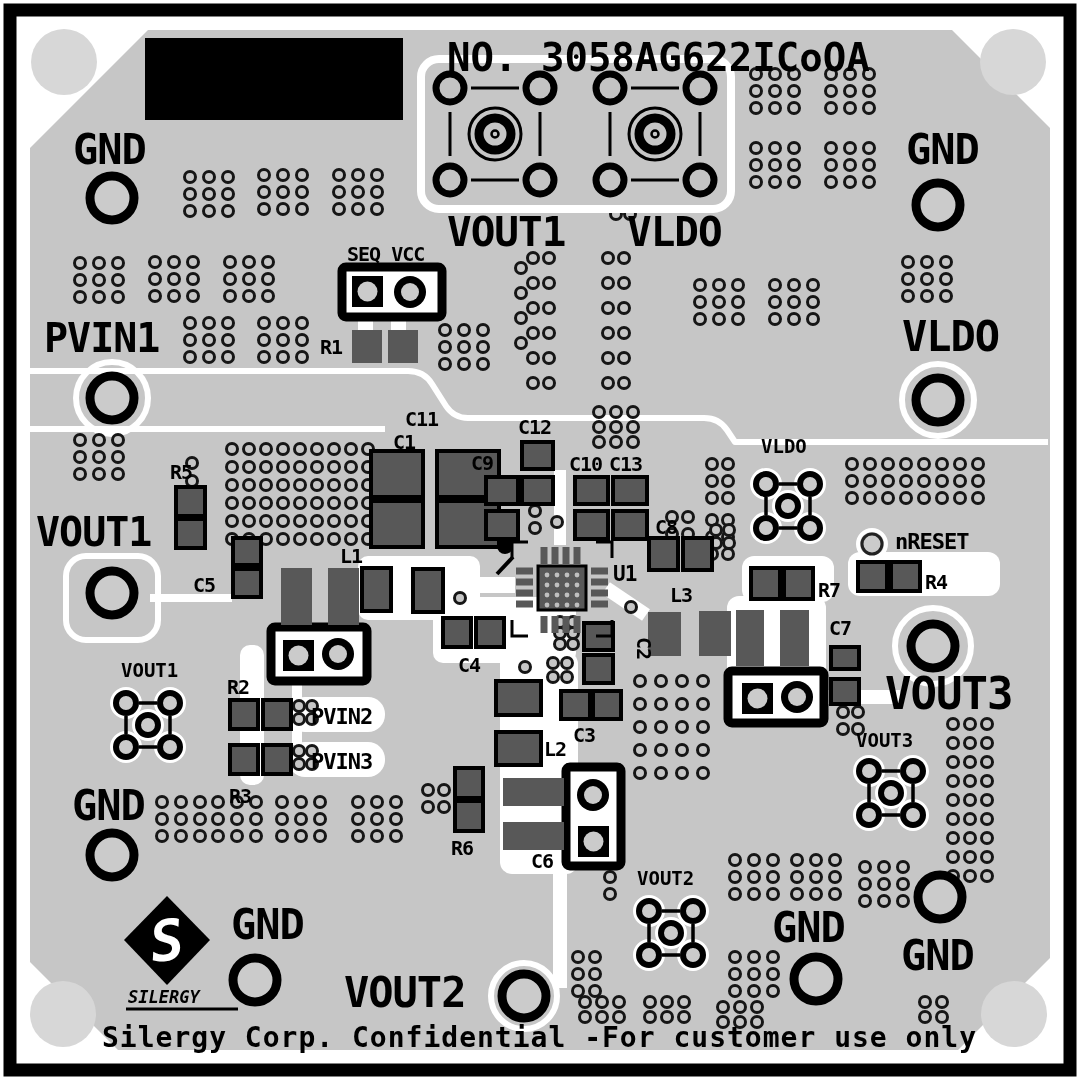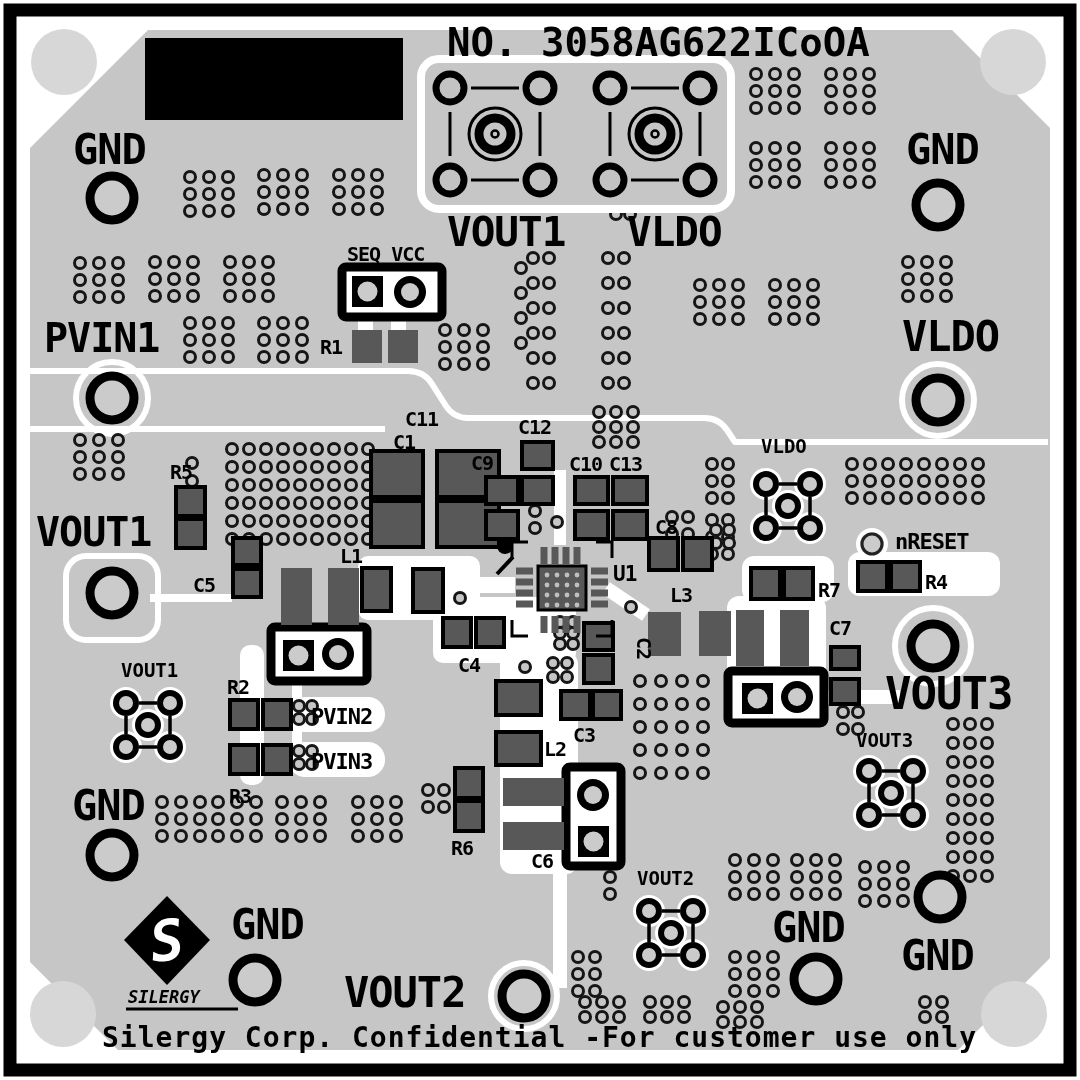--- a/index.html
+++ b/index.html
@@ -1,20 +1,20 @@
 <!DOCTYPE html>
 <html><head>
 <meta charset="utf-8">
 <style>
   html,body{margin:0;padding:0;background:#fff;}
   #page{position:relative;width:1080px;height:1080px;background:#fff;overflow:hidden;
         font-family:"DejaVu Sans Mono", monospace;}
   #pcb{position:absolute;left:0;top:0;}
   .ovl{position:absolute;color:#000;font-weight:bold;white-space:pre;}
-  #board-title{left:447px;top:20px;font-size:39px;letter-spacing:0px;}
+  #board-title{left:447px;top:35px;font-size:39px;letter-spacing:0px;}
   #board-footer{left:102px;top:1021px;font-size:28px;letter-spacing:1px;}
 </style>
 </head>
 <body>
 
 <div id="page">
   <svg id="pcb" width="1080" height="1080" viewBox="0 0 1080 1080">
       <polygon points="30,148 148,30 952,30 1050,128 1050,958 958,1050 118,1050 30,962" fill="#c6c6c6"></polygon>
       <circle cx="64" cy="62" r="33" fill="#d7d7d7"></circle>
       <circle cx="1013" cy="62" r="33" fill="#d7d7d7"></circle>

